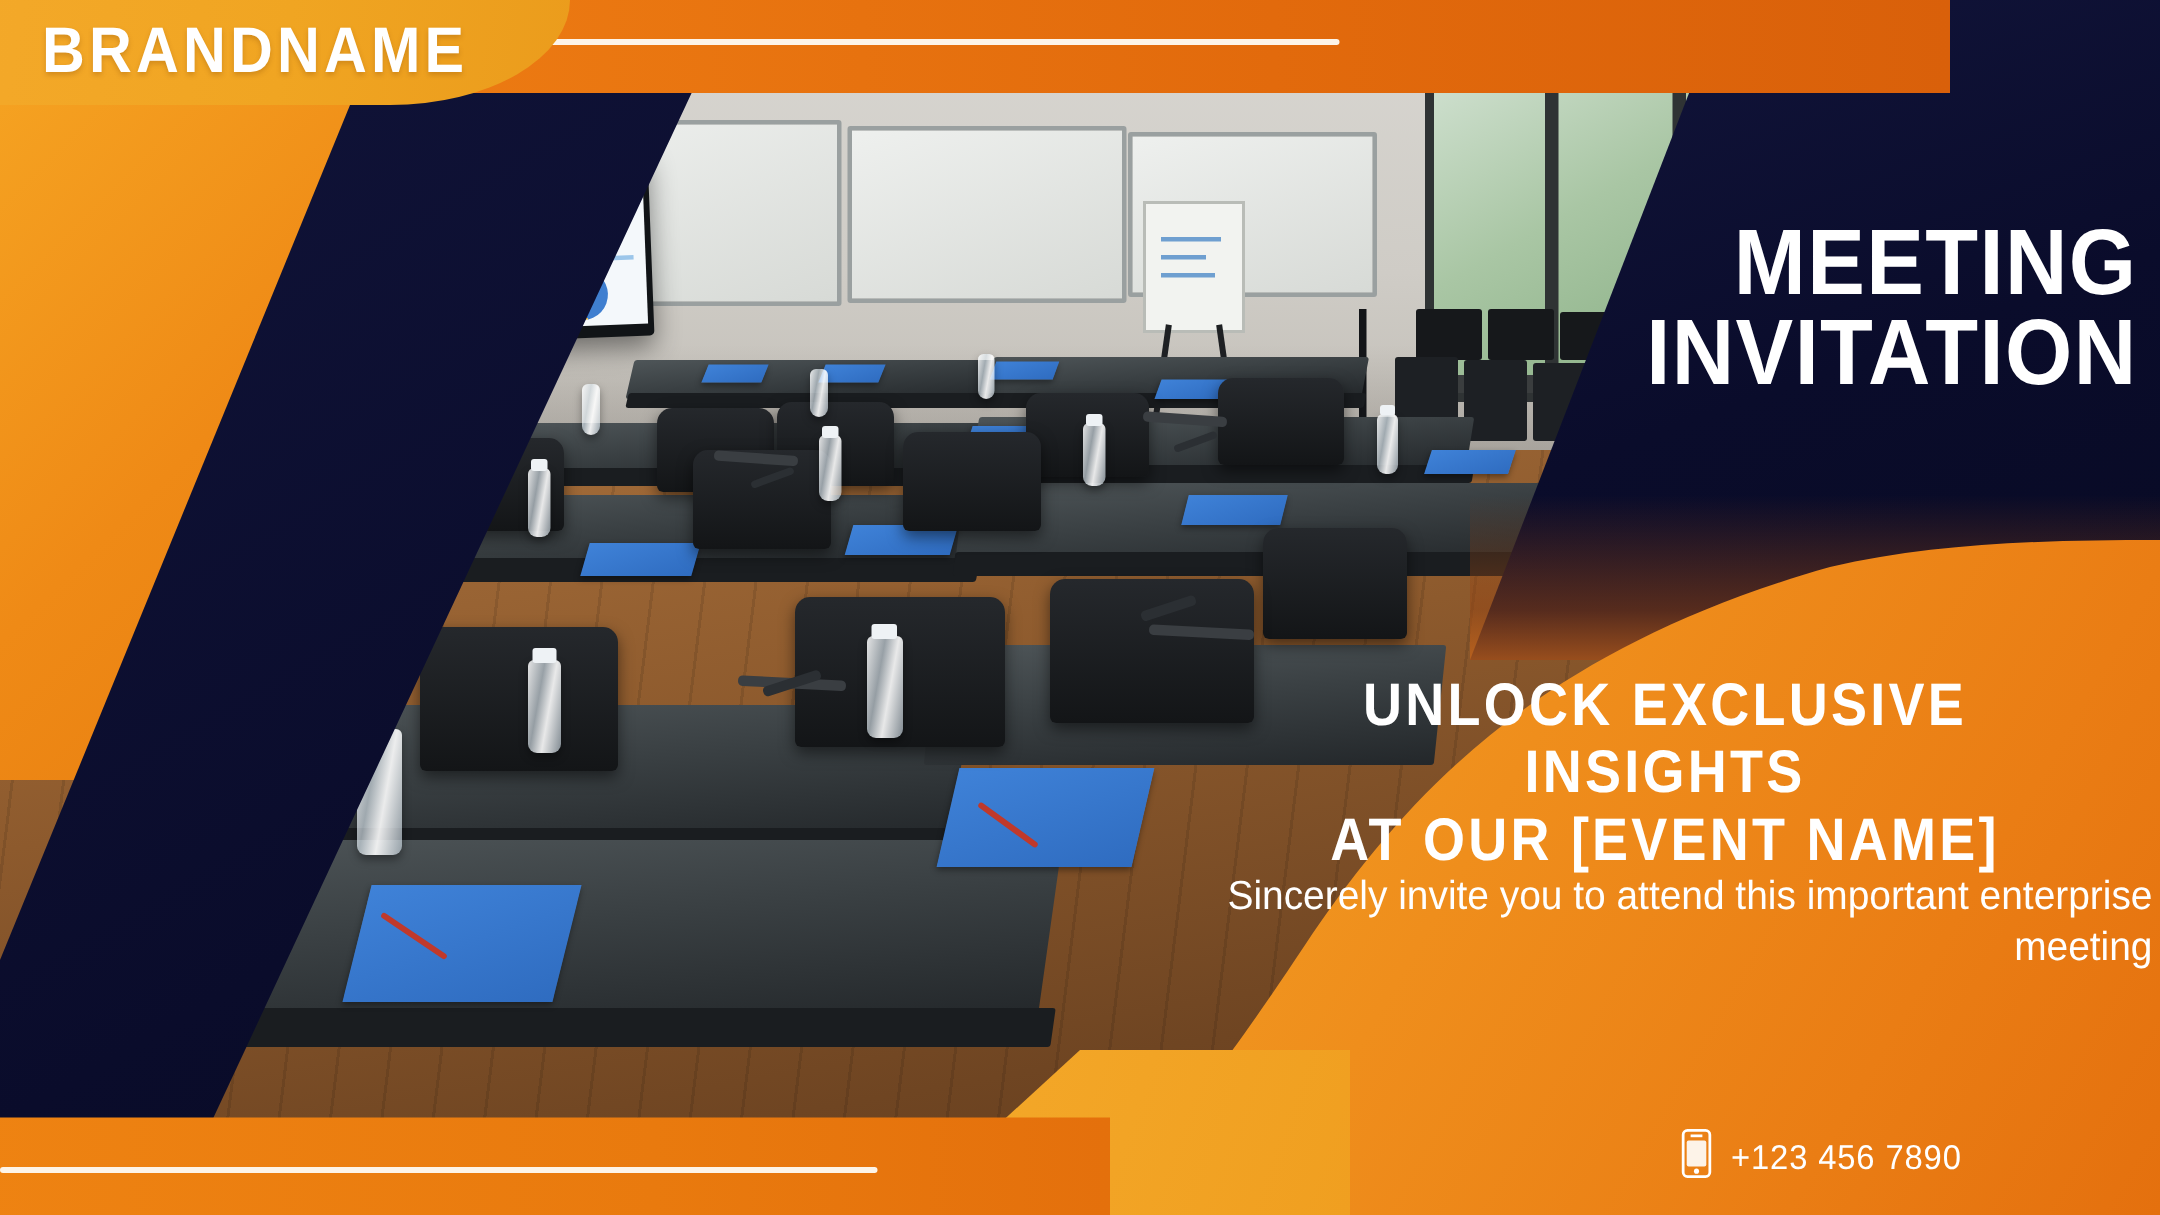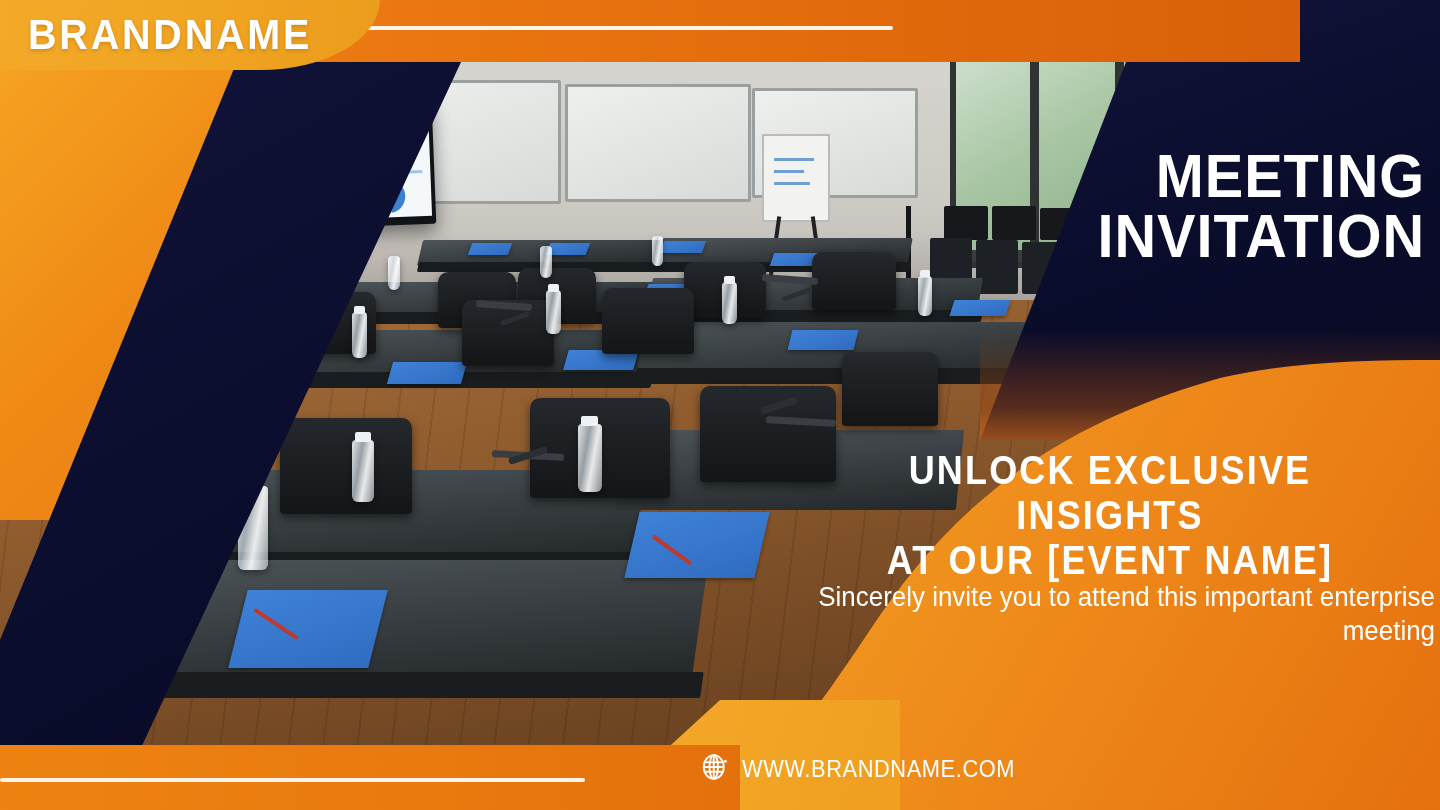--- a/index.html
+++ b/index.html
@@ -337,29 +337,26 @@
   <div id="headline">
     <span>UNLOCK EXCLUSIVE INSIGHTS</span>
     <span class="hl2">AT OUR  [EVENT NAME]</span>
   </div>
 
   <div id="subtext">
     <span>Sincerely invite you to attend this important</span>
     <span>enterprise meeting</span>
   </div>
 
-  <div class="contact" id="contact-web">
+
+  <div class="contact" id="contact-phone">
     <span class="ic">
-      <svg width="30" height="30" viewBox="0 0 24 24" fill="none" stroke="#ffffff" stroke-width="1.5">
-        <ellipse cx="11" cy="12" rx="8" ry="9.5"></ellipse>
-        <ellipse cx="11" cy="12" rx="3.4" ry="9.5"></ellipse>
-        <line x1="3" y1="8.2" x2="19" y2="8.2"></line>
-        <line x1="3" y1="12" x2="19" y2="12"></line>
-        <line x1="3" y1="15.8" x2="19" y2="15.8"></line>
-        <line x1="11" y1="2.5" x2="11" y2="21.5"></line>
-        <circle cx="20.3" cy="7.4" r="1.2" fill="#ffffff" stroke="none"></circle>
+      <svg width="22" height="34" viewBox="0 0 16 26" fill="none" stroke="#ffffff" stroke-width="1.4">
+        <rect x="1.2" y="1.2" width="13.6" height="23.6" rx="2.2"></rect>
+        <line x1="5" y1="4" x2="11" y2="4"></line>
+        <rect x="3" y="6.4" width="10" height="13.2" rx="1" fill="#ffffff" stroke="none" opacity="0.9"></rect>
+        <circle cx="8" cy="22" r="1.3" fill="#ffffff" stroke="none"></circle>
       </svg>
     </span>
-    <span class="txt">WWW.BRANDNAME.COM</span>
-  </div>
-
+    <span class="txt">+123 456 7890</span>
+  </div>
 
 </div>
 
 </body></html>

